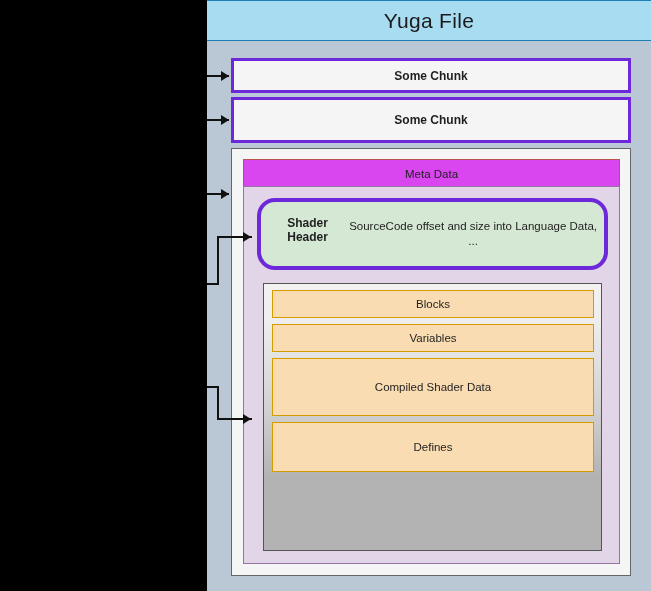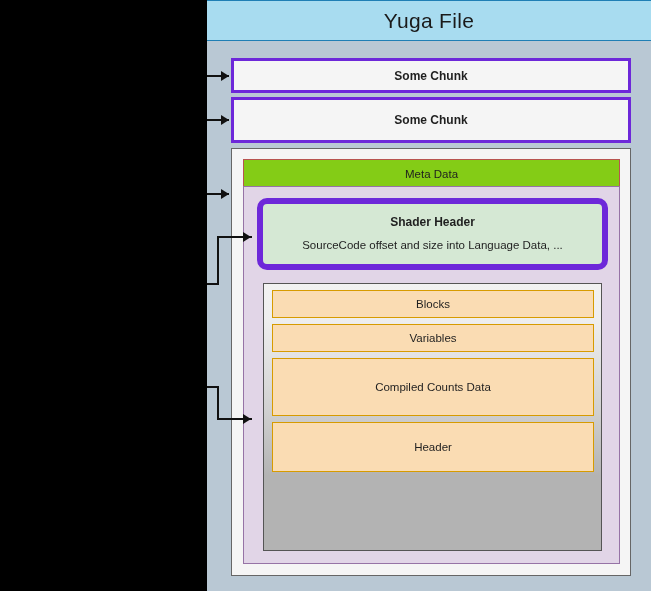--- a/index.html
+++ b/index.html
@@ -53,39 +53,39 @@
   #shader-chunk{
     position:absolute;left:24px;top:148px;width:400px;height:428px;
     background:#f5f5f5;
     border:1px solid #666666;
     box-sizing:border-box;
   }
 
   
   #meta-data-box{
     position:absolute;left:11px;top:10px;width:377px;height:30px;
-    background:#84cc16;border:1px solid #b85450;
+    background:#d946ef;border:1px solid #b85450;
     box-sizing:border-box;
     display:flex;align-items:center;justify-content:center;
     font-size:11.5px;color:#1f1f1f;
   }
 
   
   #shader-container{
     position:absolute;left:11px;top:37px;width:377px;height:378px;
     background:#e1d5e7;border:1px solid #9673a6;
     box-sizing:border-box;
   }
 
   
   #shader-header-box{
     position:absolute;left:13px;top:11px;width:351px;height:72px;
-    background:#d5e8d4;border:6px solid #6d28d9;border-radius:10px;
-    box-sizing:border-box;
-    display:flex;flex-direction:column;align-items:center;justify-content:center;
+    background:#d5e8d4;border:4px solid #6d28d9;border-radius:18px;
+    box-sizing:border-box;
+    display:flex;flex-direction:row;align-items:center;justify-content:center;
     padding:0 6px;text-align:center;
   }
   #shader-header-box .sh-title{
     font-size:12px;font-weight:bold;color:#1f1f1f;margin-bottom:9px;
   }
   #shader-header-box .sh-desc{
     font-size:11.5px;color:#1f1f1f;line-height:15px;
   }
 
   
@@ -181,25 +181,25 @@
 
         <div class="section-box" id="section-blocks">
           <span>Blocks</span>
         </div>
 
         <div class="section-box" id="section-variables">
           <span>Variables</span>
         </div>
 
         <div class="section-box" id="section-compiled">
-          <span>Compiled Counts Data</span>
+          <span>Compiled Shader Data</span>
         </div>
 
         <div class="section-box" id="section-defines">
-          <span>Header</span>
+          <span>Defines</span>
         </div>
 
 
       </div>
     </div>
   </div>
 </div>
 
 <div class="arrow-line" id="arrow-1-line"></div>
 <div class="arrow-head" id="arrow-1-head"></div>

